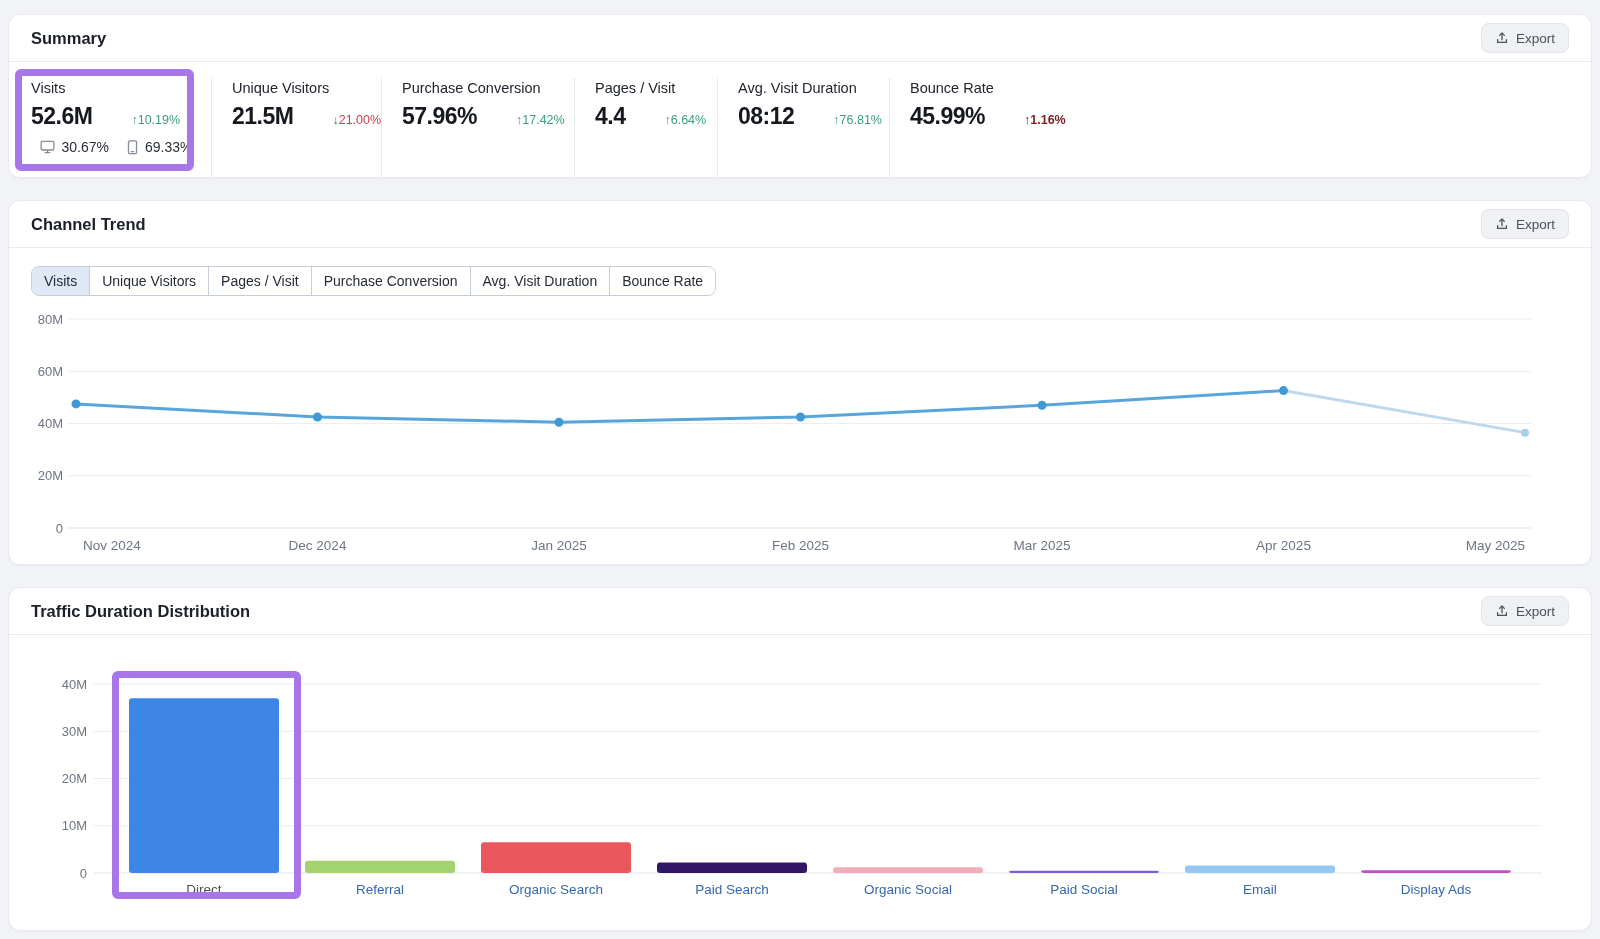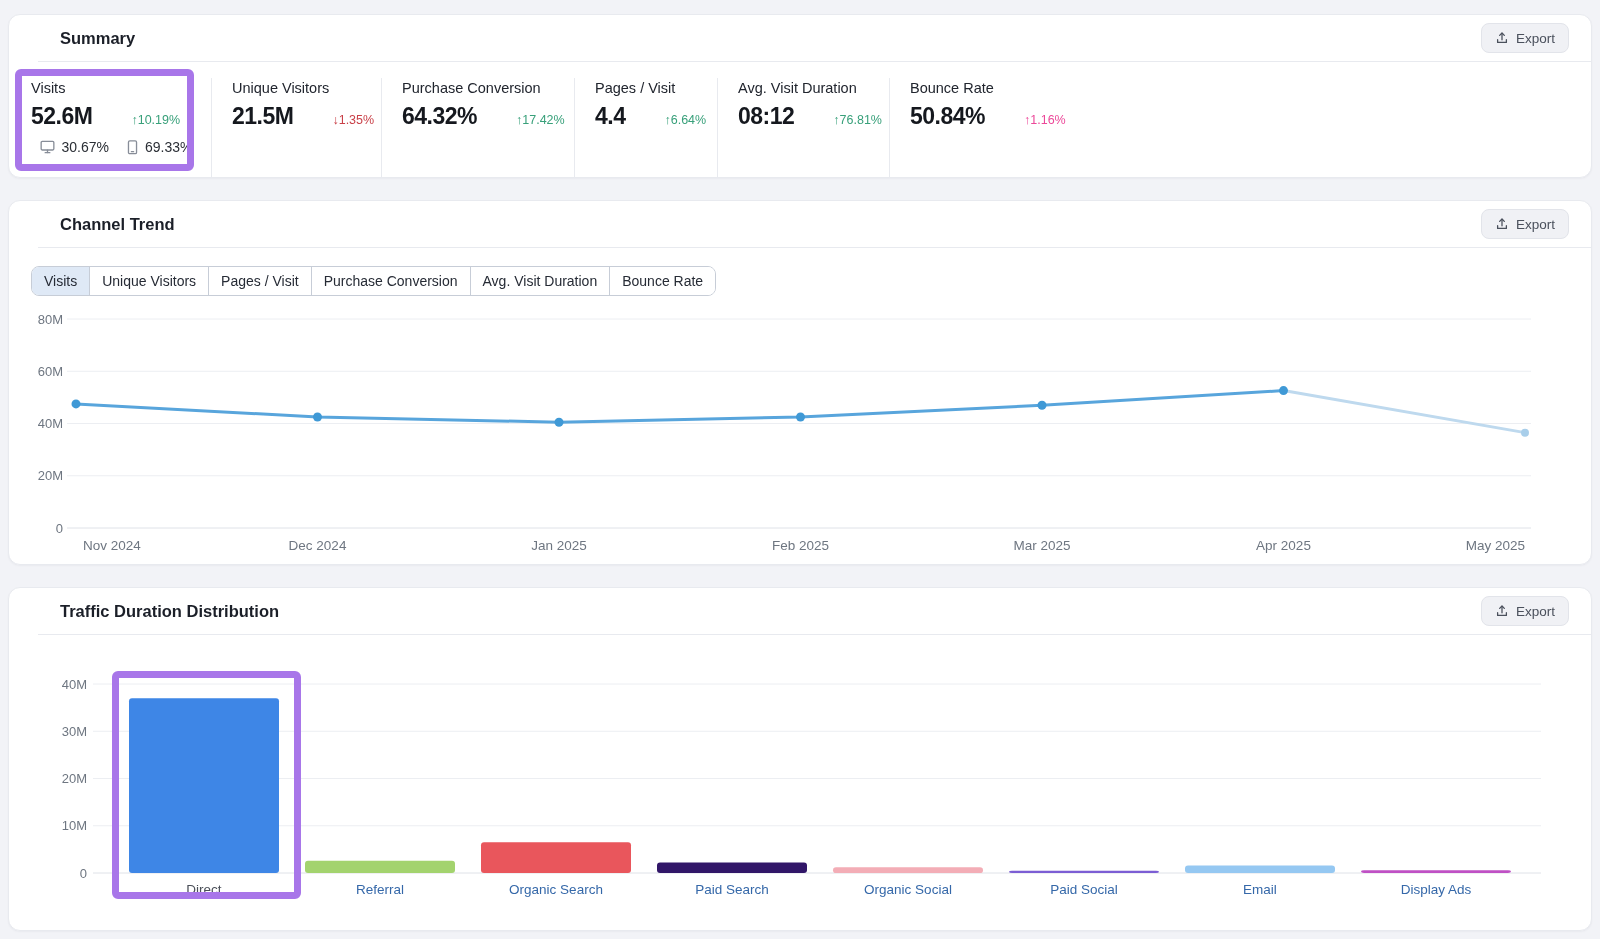--- a/index.html
+++ b/index.html
@@ -19,21 +19,20 @@
     margin: 0 auto 22px auto;
     position: relative;
   }
   .card-header {
     height: 47px;
     display: flex;
     align-items: center;
     justify-content: space-between;
     padding: 0 22px;
     border-bottom: 1px solid #e8eaef;
-    margin-left: 29px;
   }
   .card-title { font-size: 16.5px; font-weight: 700; color: #1b1f28; }
   .export-btn {
     display: inline-flex;
     align-items: center;
     gap: 7px;
     background: #f0f1f5;
     border: 1px solid #e2e4ea;
     border-radius: 8px;
     height: 30px;
@@ -141,49 +140,49 @@
               <path d="M4.3 12.4h2.4"></path>
             </svg>
           </span>
         <span>69.33%</span>
       </div>
     </div>
     <div class="metric">
       <div class="metric-label">Unique Visitors</div>
       <div class="metric-value-row">
         <span class="metric-value">21.5M</span>
-        <span class="metric-change" style="color: rgb(201, 64, 72);">↓1.35%</span>
+        <span class="metric-change" style="color: rgb(201, 64, 72);">↓21.00%</span>
       </div>
     </div>
     <div class="metric">
       <div class="metric-label">Purchase Conversion</div>
       <div class="metric-value-row">
-        <span class="metric-value">64.32%</span>
+        <span class="metric-value">57.96%</span>
         <span class="metric-change" style="color: rgb(56, 160, 122);">↑17.42%</span>
       </div>
     </div>
     <div class="metric">
       <div class="metric-label">Pages / Visit</div>
       <div class="metric-value-row">
         <span class="metric-value">4.4</span>
         <span class="metric-change" style="color: rgb(56, 160, 122);">↑6.64%</span>
       </div>
     </div>
     <div class="metric">
       <div class="metric-label">Avg. Visit Duration</div>
       <div class="metric-value-row">
         <span class="metric-value">08:12</span>
         <span class="metric-change" style="color: rgb(56, 160, 122);">↑76.81%</span>
       </div>
     </div>
     <div class="metric">
       <div class="metric-label">Bounce Rate</div>
       <div class="metric-value-row">
-        <span class="metric-value">50.84%</span>
-        <span class="metric-change" style="color: #ec4899;">↑1.16%</span>
+        <span class="metric-value">45.99%</span>
+        <span class="metric-change" style="color: #7f1d1d; font-weight: bold;">↑1.16%</span>
       </div>
     </div>
   </div>
   <div class="hl-box" id="summary-highlight"></div>
 </div>
 
 <div class="card" style="height:365px;">
   <div class="card-header">
     <div class="card-title">Channel Trend</div>
     <button class="export-btn">

